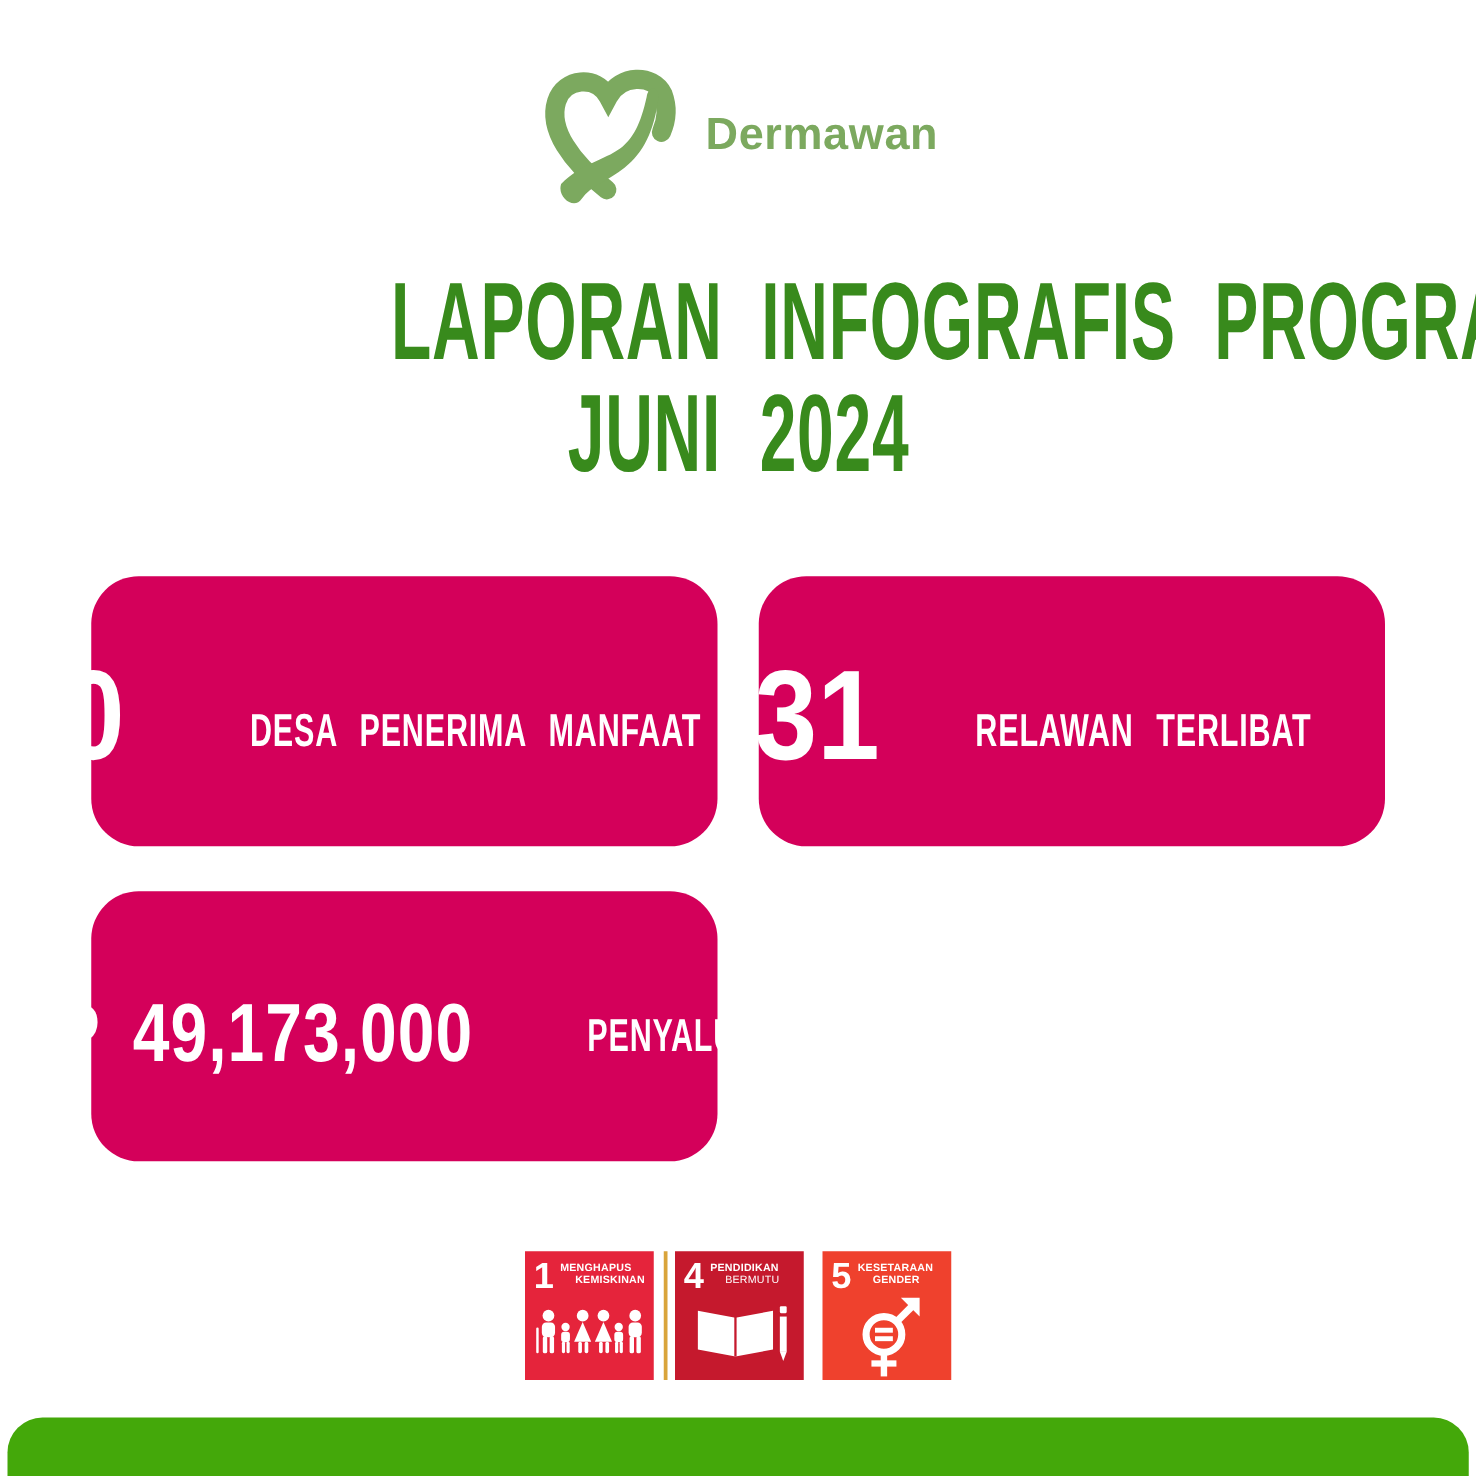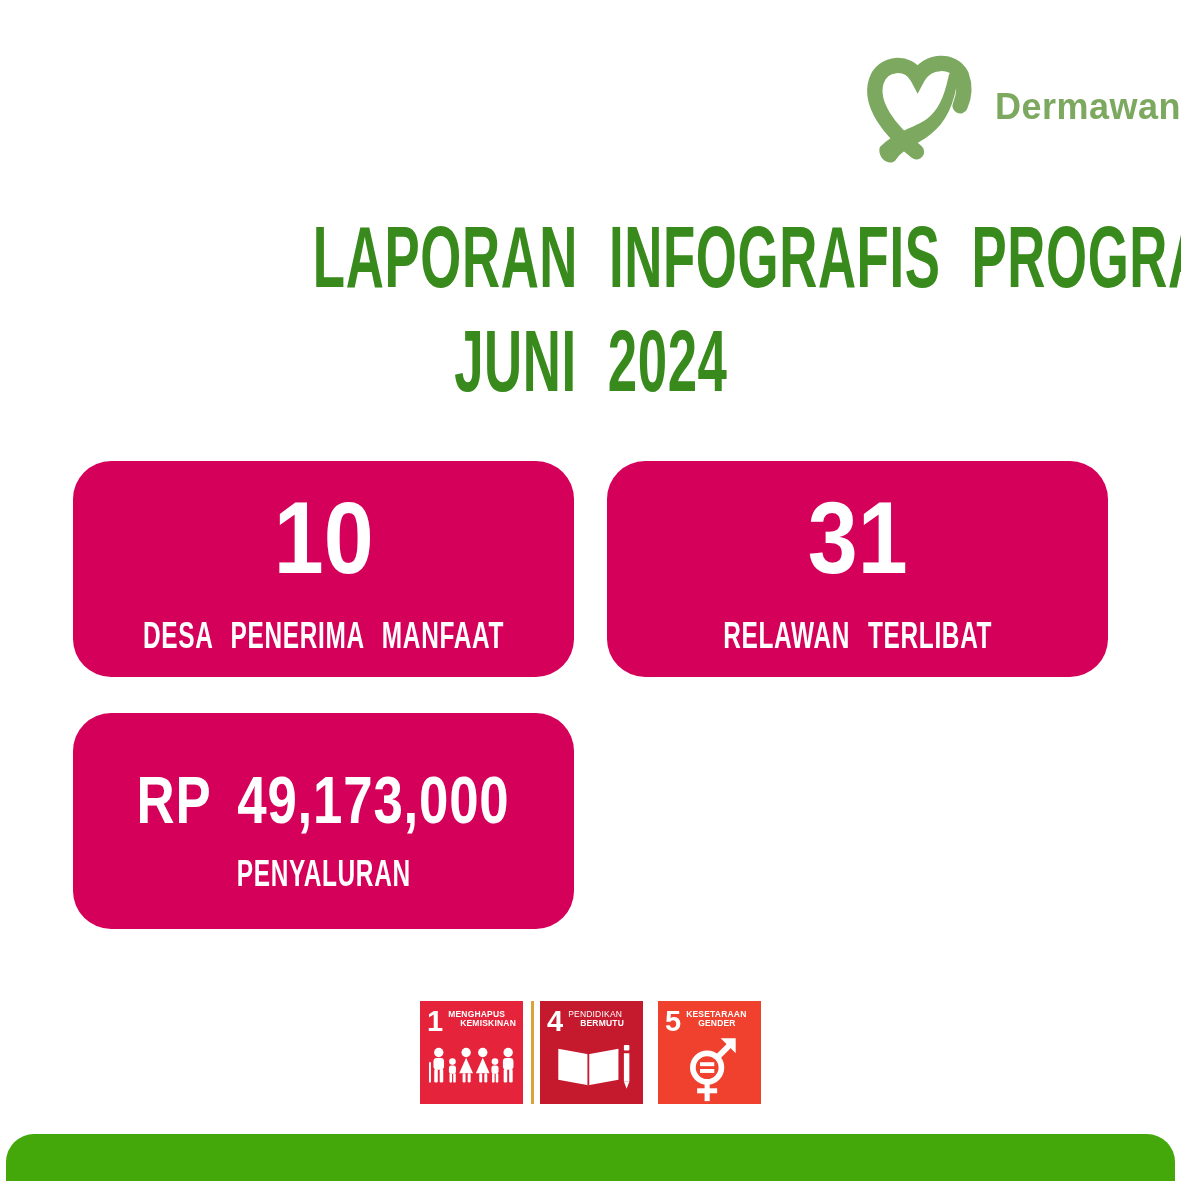--- a/index.html
+++ b/index.html
@@ -15,21 +15,21 @@
     overflow: hidden;
   }
 
   
   .logo {
     position: absolute;
     top: 48px;
     left: 0;
     width: 100%;
     display: flex;
-    justify-content: flex-end;
+    justify-content: center;
     align-items: center;
     gap: 16px;
   }
   .logo-icon svg { display: block; }
   .logo-text {
     color: var(--logo-green, #7CA95F);
     font-weight: bold;
     font-size: 36px;
     line-height: 0.97;
     letter-spacing: 0.5px;
@@ -48,40 +48,40 @@
     display: inline-block;
     font-weight: bold;
     font-size: 88px;
     line-height: 1.0;
     letter-spacing: 1px;
     word-spacing: 26px;
     transform: scaleX(0.60);
     transform-origin: 50% 50%;
     white-space: nowrap;
   }
-  .title-line2-wrap { margin-top: 16px; }
+  .title-line2-wrap { margin-top: 2px; }
 
   
   .stats-grid {
     position: absolute;
     top: 461px;
     left: 0;
     width: 100%;
     display: grid;
     grid-template-columns: 501px 501px;
     grid-auto-rows: 216px;
     column-gap: 33px;
     row-gap: 36px;
     justify-content: center;
   }
   .stat-card {
     background: var(--card-pink, #D4005A);
     border-radius: 38px;
     display: flex;
-    flex-direction: column;
+    flex-direction: row;
     align-items: center;
     justify-content: center;
     color: #ffffff;
     padding-top: 6px;
   }
   .stat-value {
     display: inline-block;
     font-weight: bold;
     font-size: 102px;
     line-height: 1.0;
@@ -147,22 +147,22 @@
   .sdg-labels {
     margin-left: 5px;
     margin-top: 2px;
     font-size: 8.5px;
     line-height: 1.1;
     letter-spacing: 0.2px;
     text-transform: uppercase;
   }
   .sdg-labels .l1 { font-weight: bold; }
   .sdg-labels .l2 { font-weight: bold; padding-left: 12px; }
-  .sdg-4 .sdg-labels .l1 { font-weight: normal; }
-  .sdg-4 .sdg-labels .l2 { font-weight: bold; }
+  .sdg-4 .sdg-labels .l1 { font-weight: bold; }
+  .sdg-4 .sdg-labels .l2 { font-weight: normal; }
   .sdg-art {
     flex: 1;
     display: flex;
     align-items: center;
     justify-content: center;
   }
   .sdg-art svg { display: block; }
 
   
   .bottom-bar {

